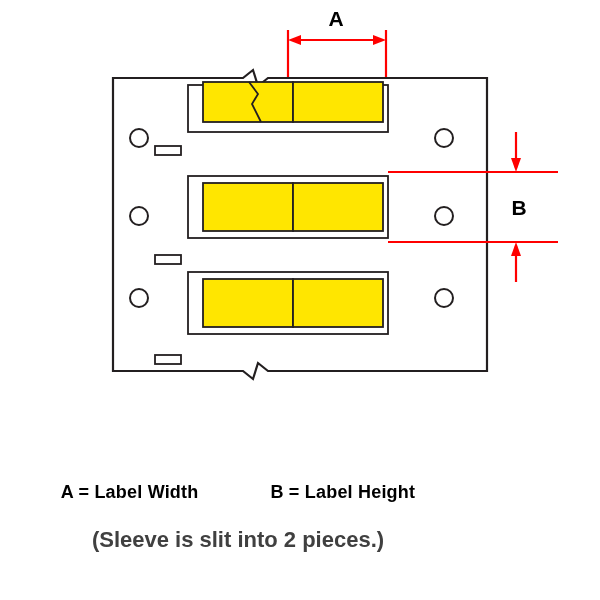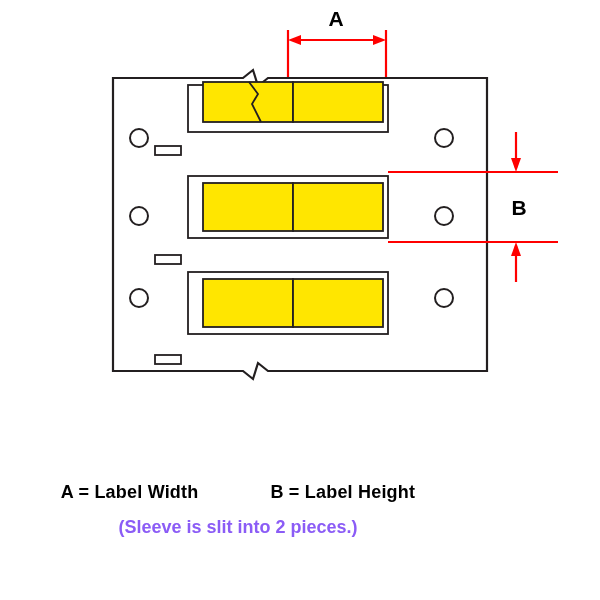--- a/index.html
+++ b/index.html
@@ -40,24 +40,24 @@
     font-weight: bold;
     color: #000000;
     letter-spacing: 0.2px;
     white-space: pre;
   }
   .caption-row1 .gap {
     display: inline-block;
     width: 72px;
   }
   .caption-row2 {
-    font-size: 18px;
+    font-size: 22px;
     font-weight: bold;
-    color: #8b5cf6;
-    margin-top: 14px;
+    color: #404040;
+    margin-top: 24px;
   }
   .lbl {
     font-size: 21px;
     font-weight: bold;
     fill: #000000;
     font-family: "Liberation Sans", sans-serif;
   }
 </style>
 </head>
 <body>

